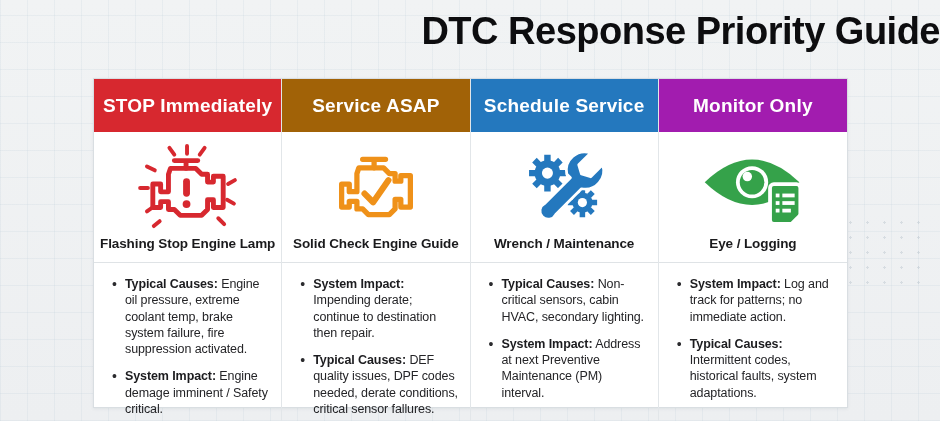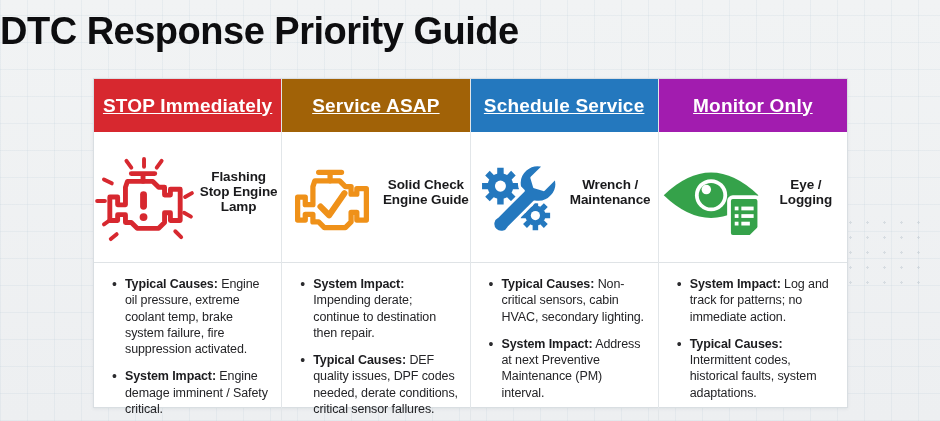--- a/index.html
+++ b/index.html
@@ -10,45 +10,45 @@
       repeating-linear-gradient(0deg, rgba(176,196,210,.16) 0 1px, transparent 1px 27px),
       repeating-linear-gradient(90deg, rgba(176,196,210,.16) 0 1px, transparent 1px 27px),
       linear-gradient(#f1f3f4,#edeff1);
   }
   .dots{
     position:absolute;right:6px;top:215px;width:92px;height:80px;
     background-image:radial-gradient(rgba(140,158,172,.55) 1.2px, transparent 1.4px);
     background-size:17px 15px;opacity:.45;pointer-events:none;
   }
   h1{
-    margin:10px 0 0 0;text-align:left;
+    margin:10px 0 0 0;text-align:right;
     font-size:38px;font-weight:700;letter-spacing:-.5px;color:#0d0d0f;
   }
   .card{
     position:absolute;left:93px;top:78px;width:755px;height:330px;
     background:#ffffff;border:1px solid #d9dee2;box-sizing:border-box;
     display:grid;grid-template-columns:repeat(4,1fr);
     box-shadow:0 1px 3px rgba(40,60,80,.08);
   }
   .col{display:flex;flex-direction:column;border-right:1px solid #e2e6e9;min-width:0;}
   .col:last-child{border-right:none;}
   .hdr{
     height:53px;display:flex;align-items:center;justify-content:center;
-    color:#ffffff;font-weight:700;font-size:19px;letter-spacing:.2px;text-decoration:underline;
+    color:#ffffff;font-weight:700;font-size:19px;letter-spacing:.2px;
   }
   .c0 .hdr{background:#d7282f}
   .c1 .hdr{background:#a16207}
   .c2 .hdr{background:#2478be}
   .c3 .hdr{background:#a21caf}
   .c0 .iconwrap{color:#d7282f}
   .c1 .iconwrap{color:#ef9119}
   .c2 .iconwrap{color:#2478be}
   .c3 .iconwrap{color:#35a24a}
   .iconzone{
-    height:131px;display:flex;flex-direction:row;align-items:center;
+    height:131px;display:flex;flex-direction:column;align-items:center;
     border-bottom:1px solid #dfe3e6;box-sizing:border-box;
   }
   .iconwrap{flex:1;display:flex;align-items:center;justify-content:center;padding-top:4px;}
   .iconlabel{
     font-weight:700;font-size:13.5px;color:#1a1a1c;text-align:center;
     padding-bottom:11px;letter-spacing:-.1px;
   }
   ul.bullets{
     list-style:none;margin:0;padding:13px 10px 0 18px;flex:1;
   }

